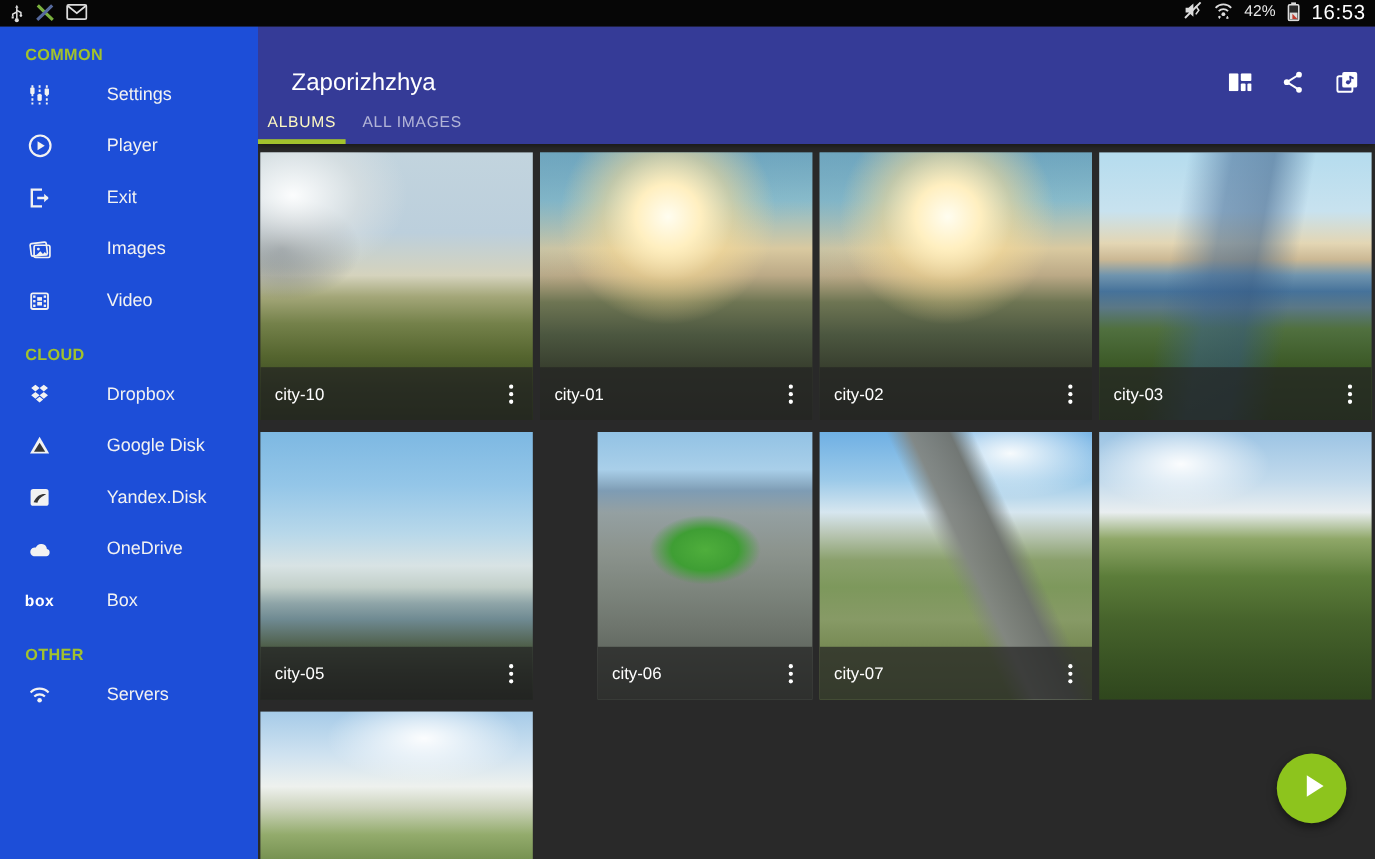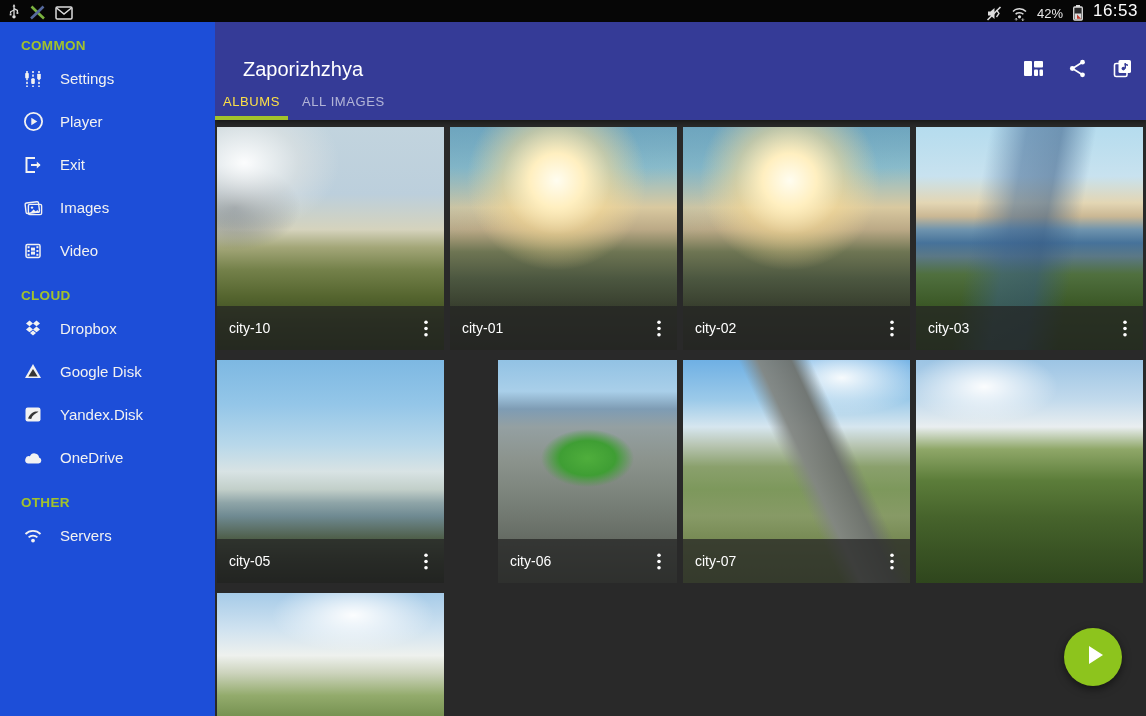--- a/index.html
+++ b/index.html
@@ -3,43 +3,43 @@
 <meta charset="utf-8">
 <style>
   * { margin:0; padding:0; box-sizing:border-box; }
   html,body { width:1146px; height:716px; overflow:hidden; background:#000; }
   body { font-family:"Liberation Sans", sans-serif; }
   #screen { position:relative; width:1146px; height:716px; background:#292929; overflow:hidden; }
 
   
   .statusbar { position:absolute; top:0; left:0; width:1146px; height:22px; background:#060606;
     display:flex; align-items:center; justify-content:space-between; padding:0 8px; z-index:10; }
-  .sb-left, .sb-right { display:flex; align-items:flex-end; gap:9px; }
+  .sb-left, .sb-right { display:flex; align-items:flex-start; gap:9px; }
   .sb-pct { color:#e8e8e8; font-size:13px; }
   .sb-time { color:#fff; font-size:17px; letter-spacing:0.5px; }
   .sb-ic { display:inline-flex; align-items:center; }
 
   
   .sidebar { position:absolute; top:22px; left:0; width:215px; height:706px; background:#1d4ed8; z-index:5; }
   .ssection { color:#a2c22c; font-size:13.5px; font-weight:bold; letter-spacing:0.3px; padding:16px 0 6px 21px; height:35px; }
   .srow { display:flex; align-items:center; height:43px; padding-left:22px; cursor:pointer; }
   .sicon { width:22px; height:22px; display:inline-flex; align-items:center; justify-content:center; flex:none; }
-  .slabel { color:#f2f2f2; font-size:15px; margin-left:16px; }
+  .slabel { color:#f2f2f2; font-size:15px; margin-left:45px; }
   .box-word { color:#fff; font-weight:bold; font-size:13px; letter-spacing:0.5px; }
 
   
   .header { position:absolute; top:22px; left:215px; width:931px; height:98px; background:#353b97;
     box-shadow:0 2px 5px rgba(0,0,0,0.45); z-index:4; }
   .h-title { position:absolute; top:36px; left:28px; color:#fff; font-size:20px; }
   .h-actions { position:absolute; top:36px; right:13px; display:flex; align-items:center; gap:26px; }
   .h-actions .sb-ic { cursor:pointer; }
   .tabbar { position:absolute; bottom:0; left:0; height:37px; display:flex; align-items:stretch; }
   .tab { position:relative; display:flex; align-items:center; justify-content:center;
     font-size:13px; letter-spacing:0.6px; color:rgba(255,255,255,0.62); cursor:pointer; }
-  .tab.active { color:#fde047; }
+  .tab.active { color:#fef9c3; }
   .tab-albums { width:73px; }
   .tab-allimages { padding:0 14px; }
   .indicator { position:absolute; bottom:0; left:0; width:100%; height:4px; background:#a2c22c; }
 
   
   .content { position:absolute; top:120px; left:215px; width:931px; height:596px; background:#292929; overflow:hidden; }
   .grid { display:grid; grid-template-columns:repeat(4, 227px); grid-auto-rows:223px; gap:10px 6px; padding:7px 3px 0 2px; }
   .cell { position:relative; overflow:hidden; cursor:pointer; }
   .caption { position:absolute; left:0; right:0; bottom:0; height:44px; background:rgba(34,34,34,0.72);
     display:flex; align-items:center; justify-content:space-between; padding:0 10px 0 12px; }
@@ -246,20 +246,26 @@
       <span class="slabel">Yandex.Disk</span>
     </div>
     <div class="srow">
       <span class="sicon">
         <svg width="22" height="16" viewBox="0 0 22 16">
             <path d="M6 13.5 h10.5 a3 3 0 0 0 0.6 -5.9 a4.8 4.8 0 0 0 -9.2 -1.3 a3.7 3.7 0 0 0 -1.9 7.2 Z" fill="#f2f2f2"></path>
           </svg>
       </span>
       <span class="slabel">OneDrive</span>
     </div>
+    <div class="srow">
+      <span class="sicon">
+        <span class="box-word">box</span>
+      </span>
+      <span class="slabel">Box</span>
+    </div>
 
     <div class="ssection">OTHER</div>
 
     <div class="srow">
       <span class="sicon">
         <svg width="20" height="16" viewBox="0 0 20 16">
             <g stroke="#f2f2f2" stroke-width="1.8" fill="none">
               <path d="M2.5 6 a10.5 10.5 0 0 1 15 0"></path>
               <path d="M5.6 9.4 a6.3 6.3 0 0 1 8.8 0"></path>
             </g>

